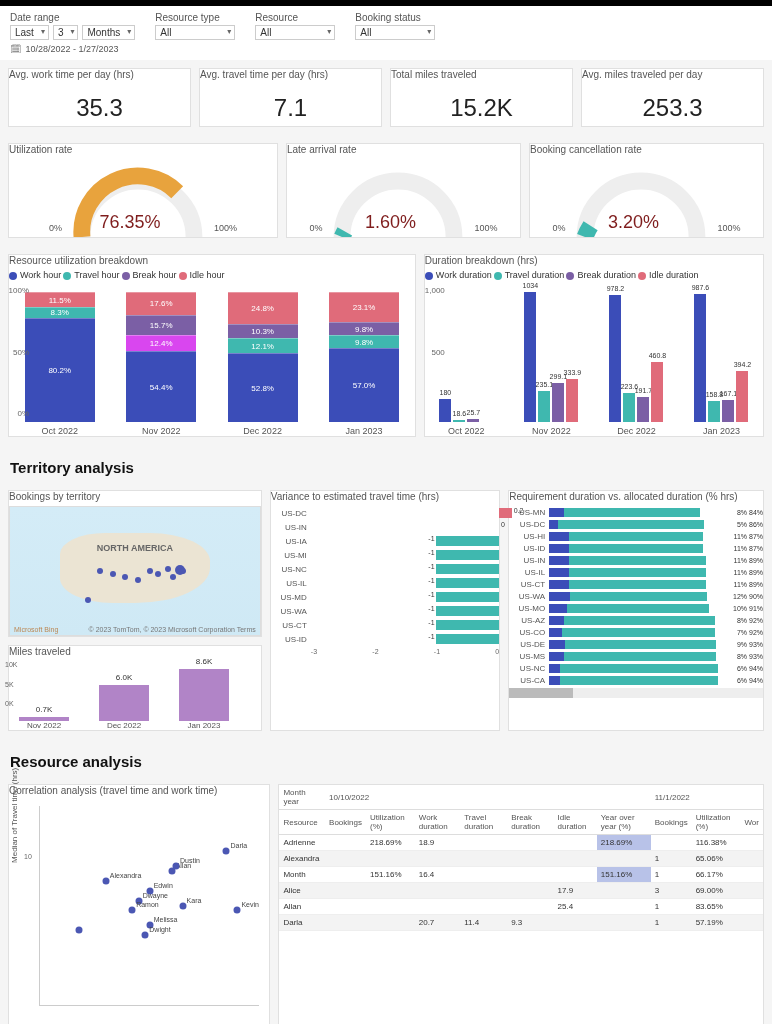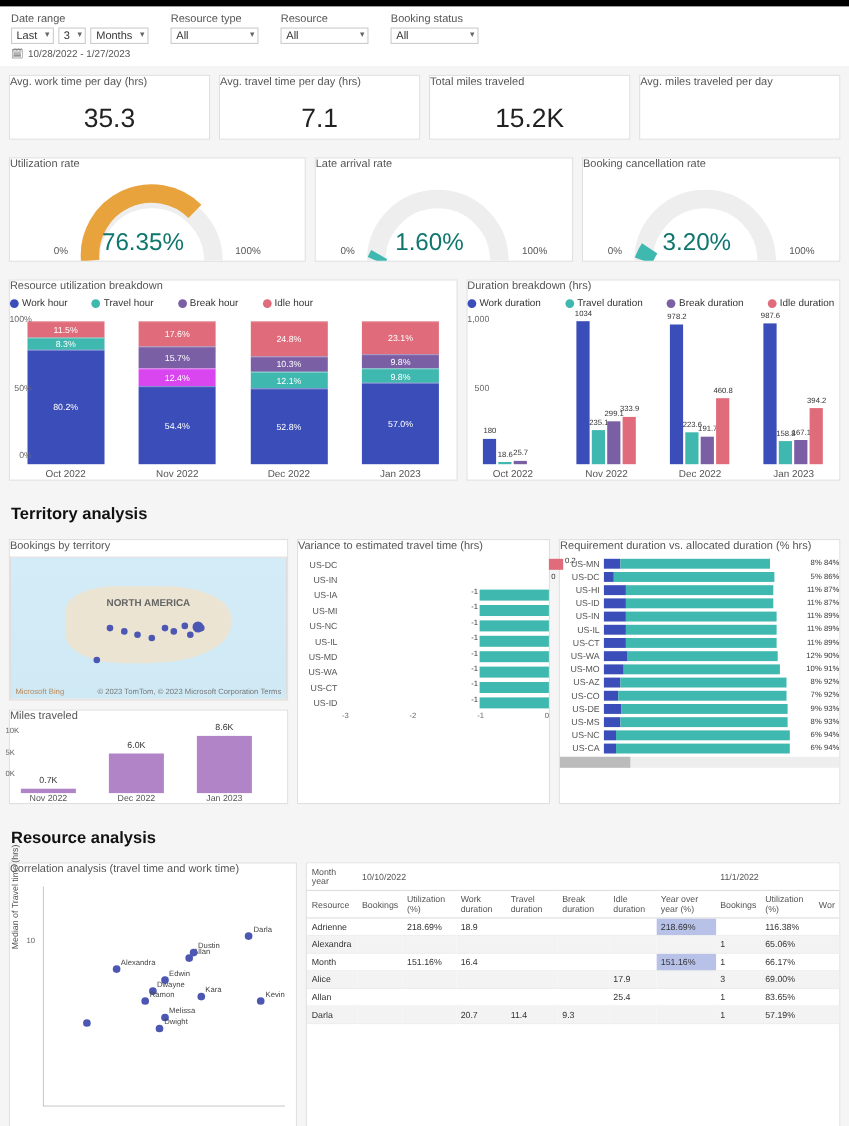--- a/index.html
+++ b/index.html
@@ -46,24 +46,24 @@
   .card-title { color: #555; font-size: 10px; margin-bottom: 4px; }
   .big-val { font-size: 24px; text-align: center; padding: 10px 0 4px; color: #222; }
 
   
   .gauge-wrap { display: flex; align-items: flex-end; justify-content: center; gap: 6px; padding-top: 8px; }
   .gauge {
     width: 140px; height: 70px; position: relative; overflow: hidden;
   }
   .gauge svg { width: 140px; height: 140px; margin-top: 0; }
   .gauge-label-side { font-size: 9px; color: #555; padding-bottom: 4px; }
-  .gauge-center { position: absolute; left: 0; right: 16px; bottom: 4px; text-align: center; font-size: 22px; font-weight: 500; color: #0f766e; }
-
-  
-  .legend { display: flex; gap: 22px; font-size: 9px; color: #333; margin-bottom: 6px; flex-wrap: wrap; }
+  .gauge-center { position: absolute; left: 0; right: 16px; bottom: 4px; text-align: center; font-size: 18px; font-weight: 500; color: #7f1d1d; }
+
+  
+  .legend { display: flex; gap: 2px; font-size: 9px; color: #333; margin-bottom: 6px; flex-wrap: wrap; }
   .sw { display: inline-block; width: 8px; height: 8px; border-radius: 50%; margin-right: 3px; vertical-align: middle; }
   .c-blue { background: #3b4db8; }
   .c-teal { background: #3fb8af; }
   .c-purple { background: #7b5fa5; }
   .c-red { background: #e06b7a; }
 
   
   .stacked-chart { display: flex; align-items: flex-end; height: 150px; gap: 20px; padding: 4px 10px 0; position: relative; }
   .stacked-col { flex: 1; display: flex; flex-direction: column; align-items: center; }
   .stack { width: 70px; display: flex; flex-direction: column-reverse; height: 130px; }
@@ -174,20 +174,21 @@
     <div class="card">
       <div class="card-title">Avg. travel time per day (hrs)</div>
       <div class="big-val">7.1</div>
     </div>
     <div class="card">
       <div class="card-title">Total miles traveled</div>
       <div class="big-val">15.2K</div>
     </div>
     <div class="card">
       <div class="card-title">Avg. miles traveled per day</div>
+      <div class="big-val">253.3</div>
     </div>
   </div>
 </div>
 
 <div class="section">
   <div class="row">
     <div class="card" style="flex:1.15">
       <div class="card-title">Utilization rate</div>
       <div class="gauge-wrap">
         <span class="gauge-label-side">0%</span>

